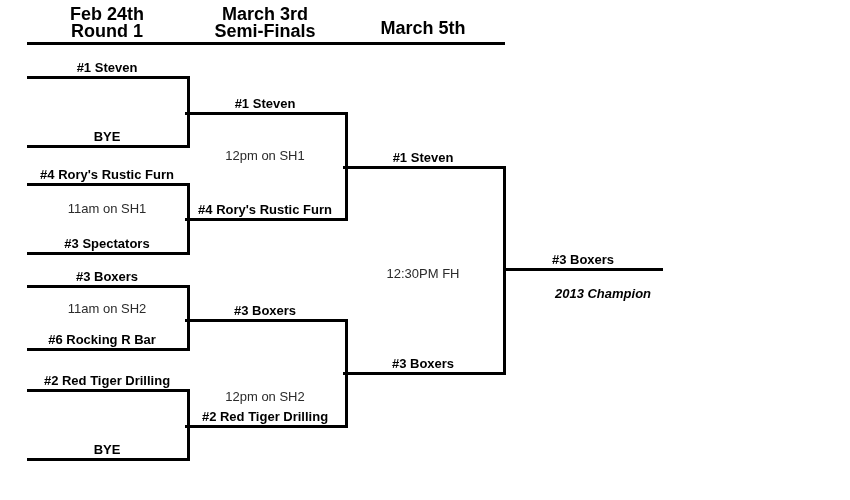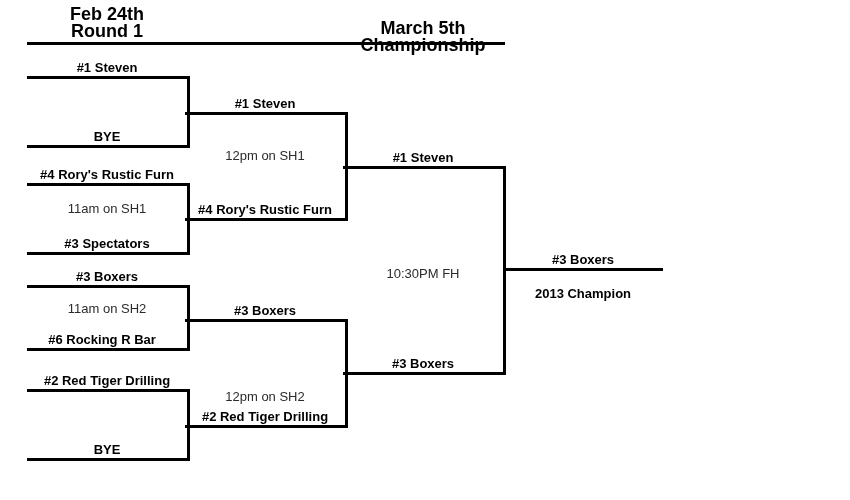--- a/index.html
+++ b/index.html
@@ -73,24 +73,27 @@
 </head>
 <body>
 
 <div id="bracket">
 
   <div class="hdr" style="left:27px; top:6px; width:160px;">
     <div>Feb 24th</div>
     <div>Round 1</div>
   </div>
 
+  <div class="hdr" style="left:185px; top:6px; width:160px;">
+    <div>March 3rd</div>
+    <div>Semi-Finals</div>
+  </div>
 
   <div class="hdr" style="left:343px; top:6px; width:160px;margin-top:14px;">
     <div>March 5th</div>
-    <div>Championship</div>
   </div>
 
   <div class="rule" style="left:27px; top:42px; width:478px;"></div>
 
   <div class="slot" style="left:27px; top:60px; width:160px;">#1 Steven</div>
   <div class="hline" style="left:27px; top:76px; width:163px;"></div>
 
   <div class="slot" style="left:27px; top:129px; width:160px;">BYE</div>
   <div class="hline" style="left:27px; top:145px; width:163px;"></div>
 
@@ -140,25 +143,25 @@
   <div class="gametime" style="left:185px; top:389px; width:160px;">12pm on SH2</div>
 
   <div class="slot" style="left:185px; top:409px; width:160px;">#2 Red Tiger Drilling</div>
   <div class="hline" style="left:185px; top:425px; width:163px;"></div>
 
   <div class="vline" style="left:345px; top:319px; height:109px;"></div>
 
   <div class="slot" style="left:343px; top:150px; width:160px;">#1 Steven</div>
   <div class="hline" style="left:343px; top:166px; width:163px;"></div>
 
-  <div class="gametime" style="left:343px; top:266px; width:160px;">10:30PM FH</div>
+  <div class="gametime" style="left:343px; top:266px; width:160px;">12:30PM FH</div>
 
   <div class="slot" style="left:343px; top:356px; width:160px;">#3 Boxers</div>
   <div class="hline" style="left:343px; top:372px; width:163px;"></div>
 
   <div class="vline" style="left:503px; top:166px; height:209px;"></div>
 
   <div class="slot" style="left:503px; top:252px; width:160px;">#3 Boxers</div>
   <div class="hline" style="left:503px; top:268px; width:160px;"></div>
 
-  <div class="champ-label" style="left:503px; top:286px; width:160px;">2013 Champion</div>
+  <div class="champ-label" style="left:523px; top:286px; width:160px;font-style:italic;">2013 Champion</div>
 
 </div>
 
 </body></html>

